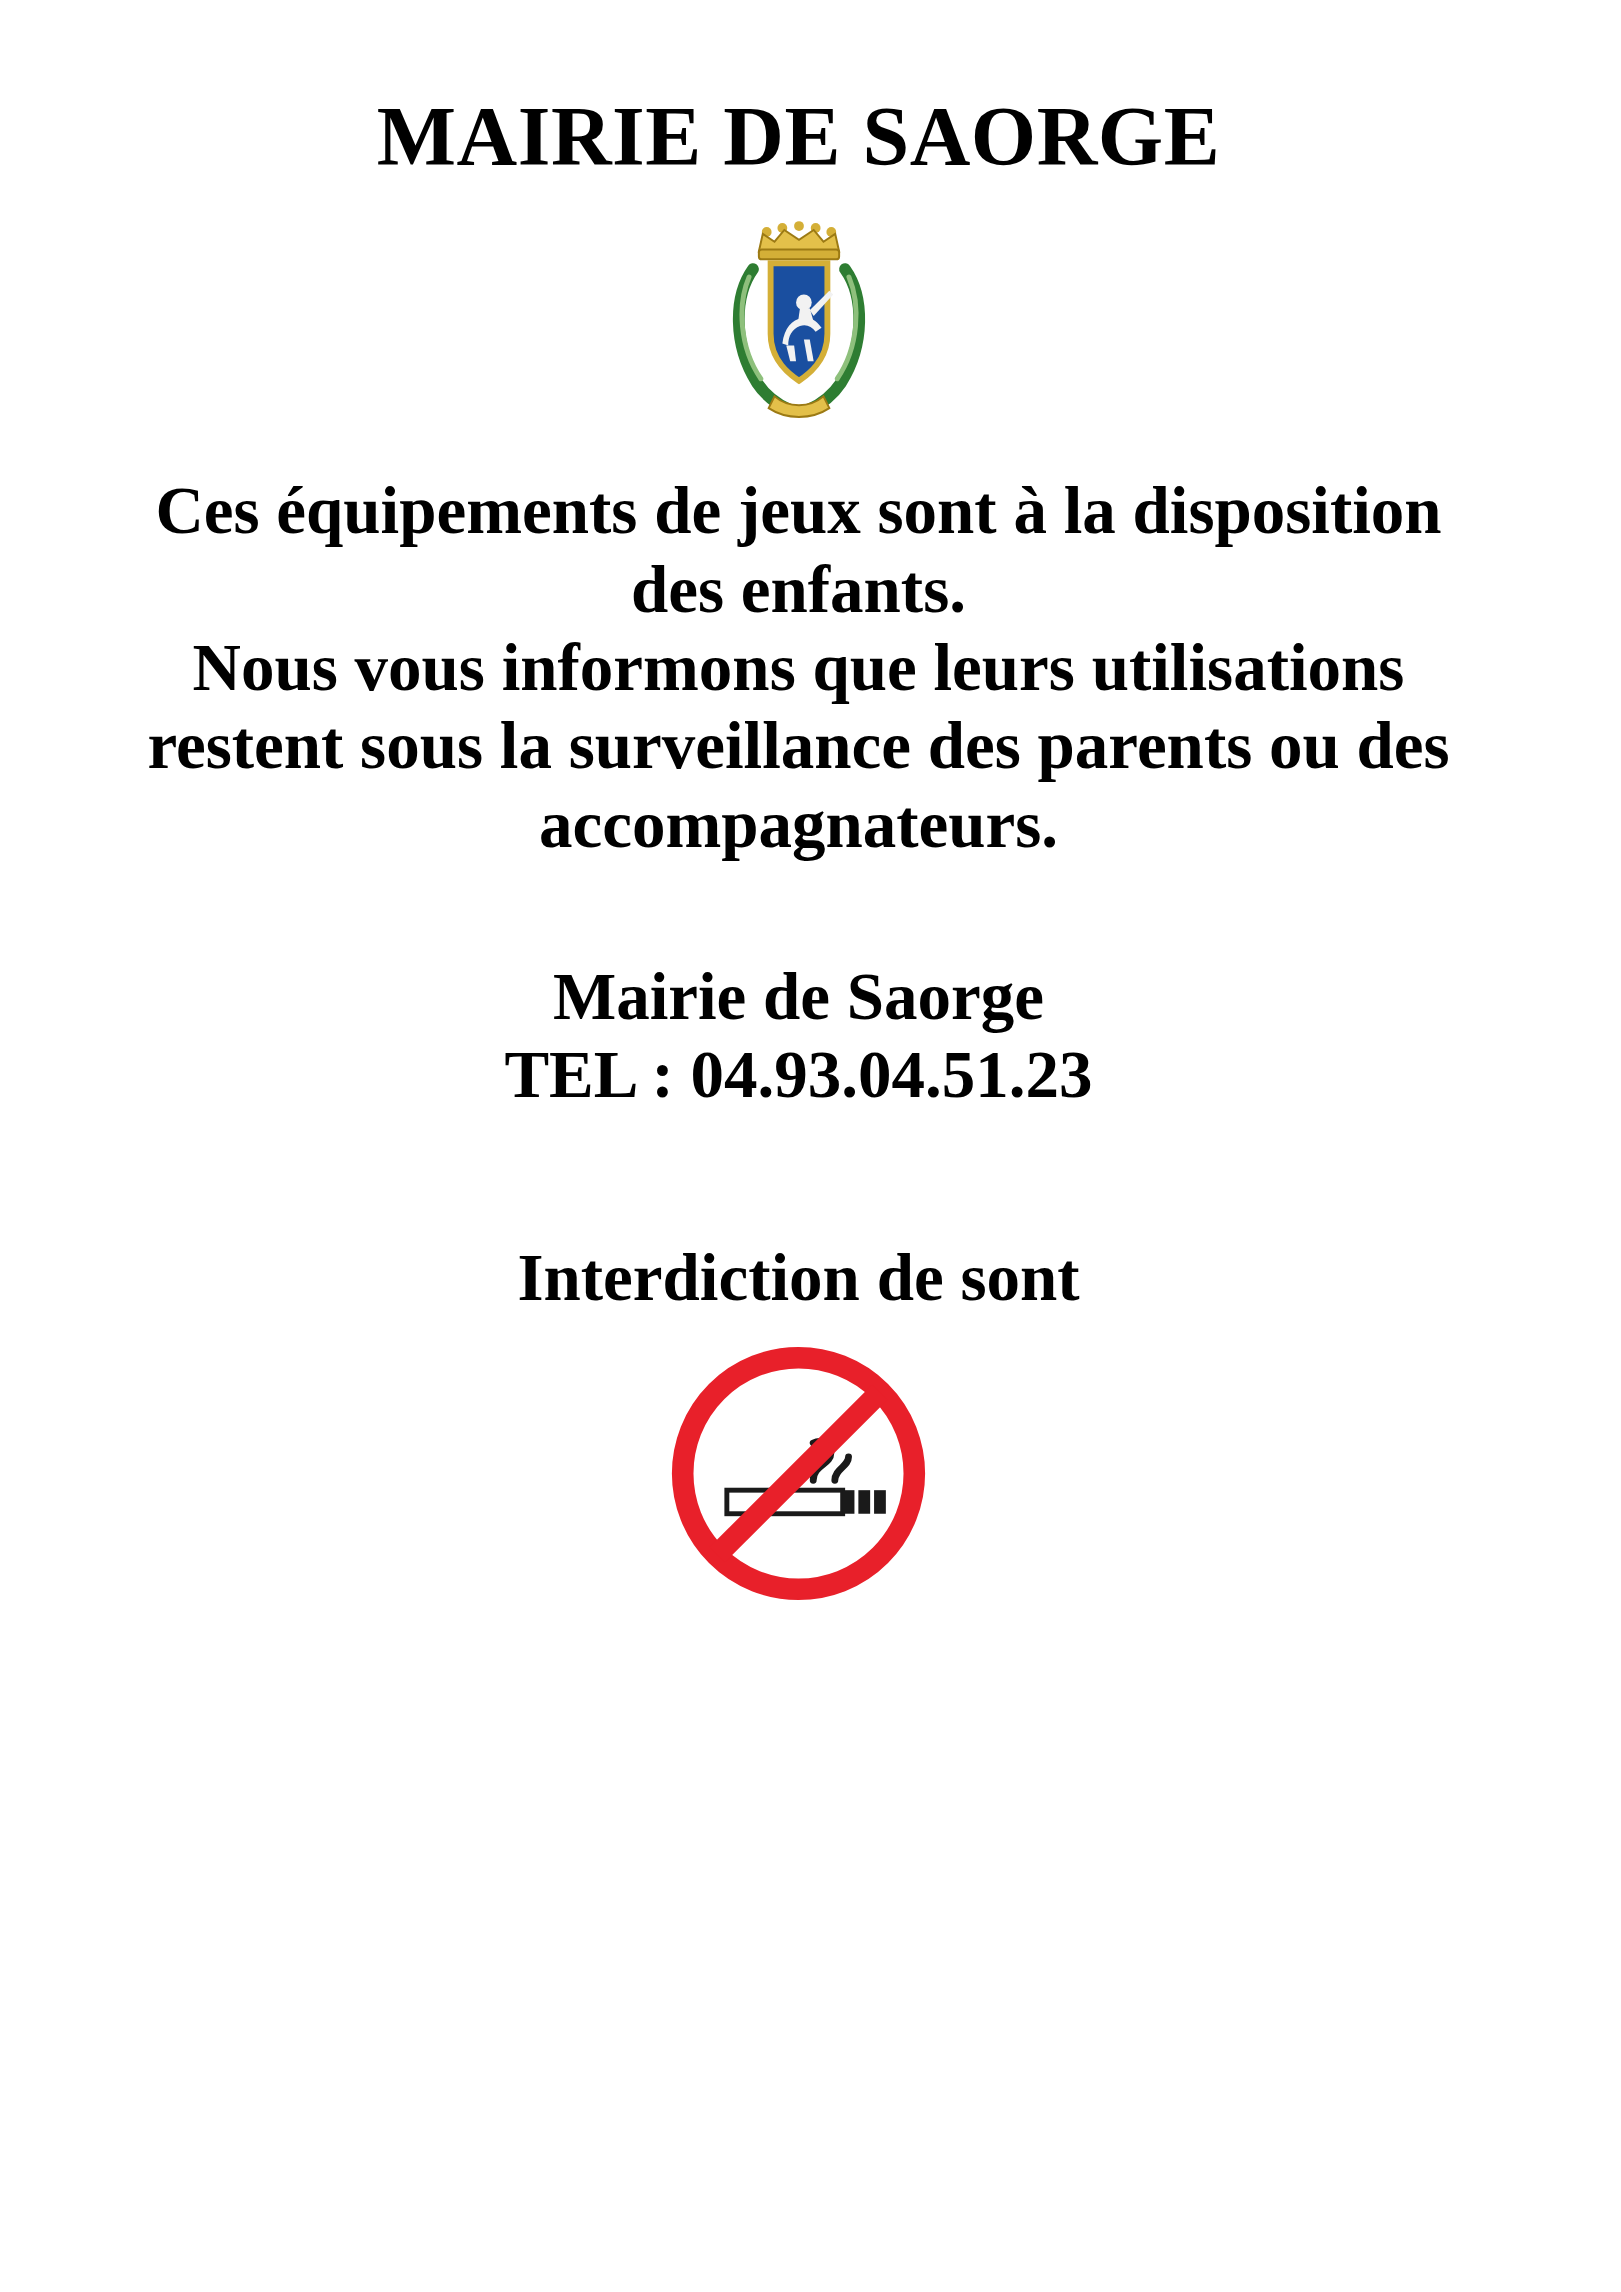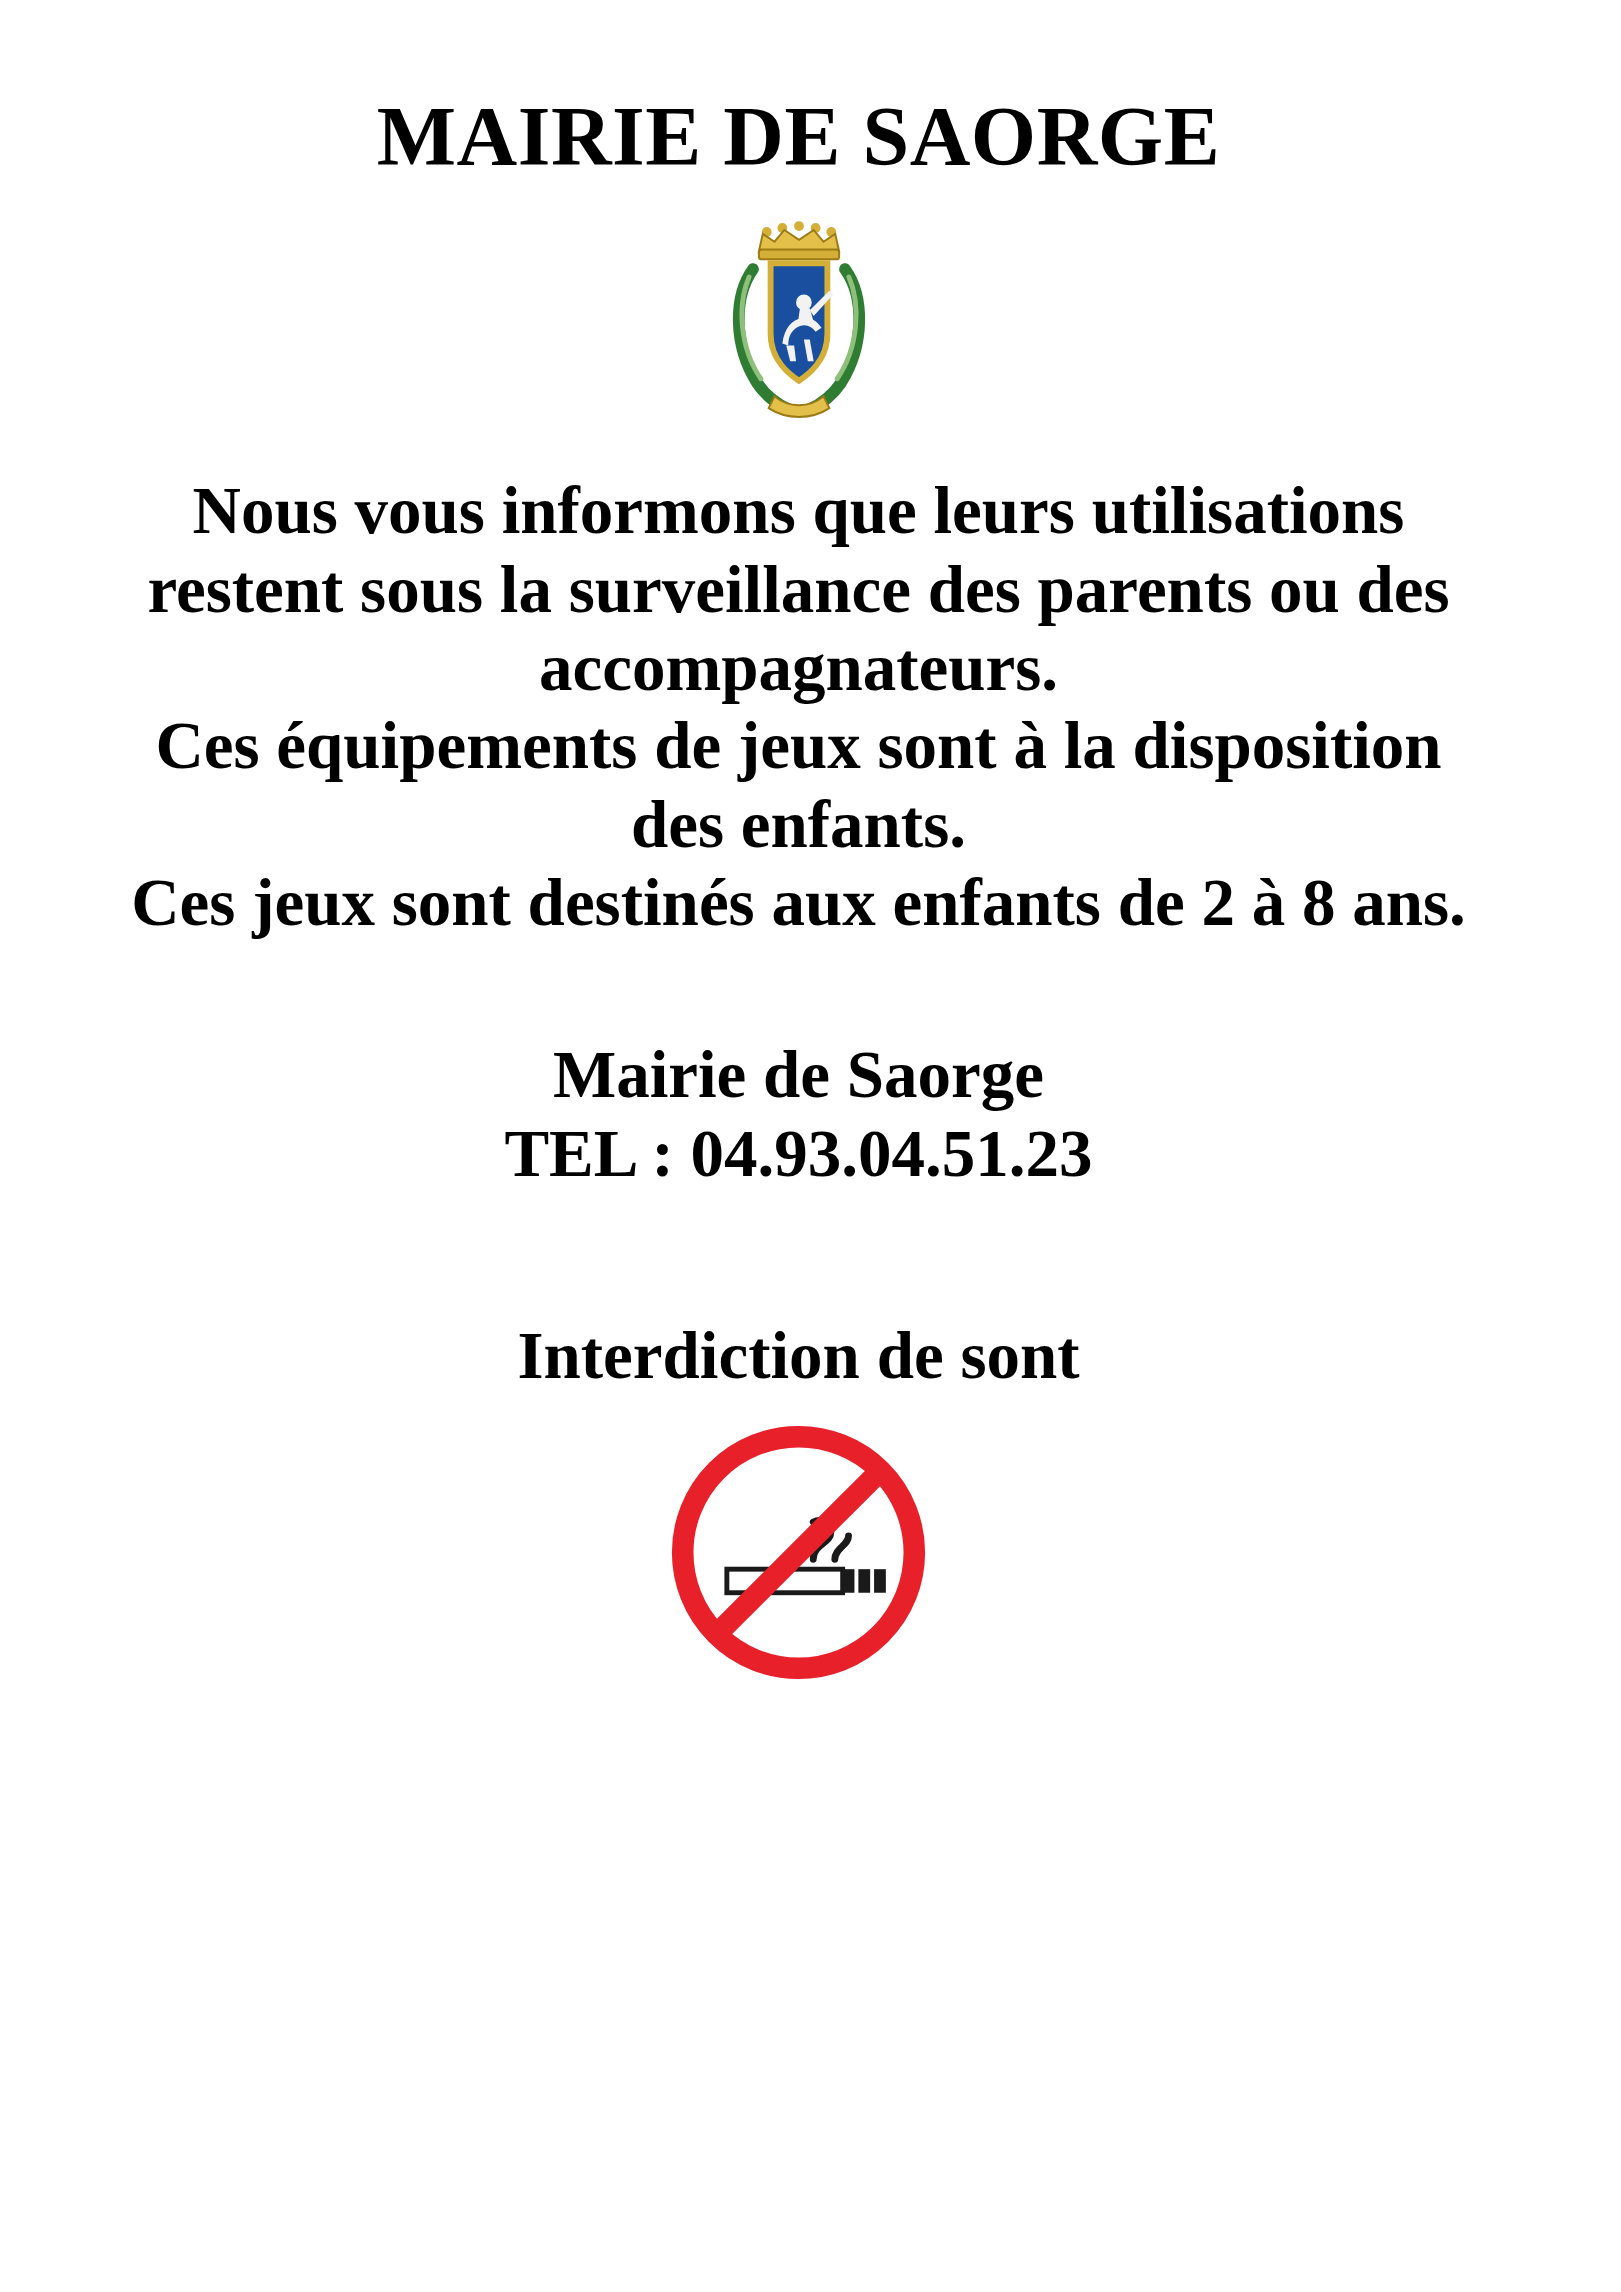--- a/index.html
+++ b/index.html
@@ -100,23 +100,22 @@
       <path d="M100 124 L104 146 L110 146 L106 124 Z"></path>
       <circle cx="100" cy="86" r="8"></circle>
       <path d="M96 92 L106 92 L110 106 L94 106 Z"></path>
       <path d="M106 94 L126 74 L130 78 L110 100 Z"></path>
     </g>
 
     <path d="M70 182 C84 194 106 194 120 182 L126 194 C108 206 82 206 64 194 Z" fill="#e3c04a" stroke="#9c7a14" stroke-width="2"></path>
   </svg>
 
   <div class="body-text">
+    <p>Ces équipements de jeux sont à la disposition des enfants.</p>
     <p>Nous vous informons que leurs utilisations restent sous la surveillance des parents ou des accompagnateurs.</p>
-    <p>Ces équipements de jeux sont à la disposition des enfants.</p>
-    <p>Ces jeux sont destinés aux enfants de 2 à 8 ans.</p>
   </div>
 
   <div class="contact">
     <p>Mairie de Saorge</p>
     <p>TEL : 04.93.04.51.23</p>
   </div>
 
   <div class="no-smoking-title">Interdiction de sont</div>
 
   <svg class="no-smoking-icon" viewBox="0 0 270 270">

